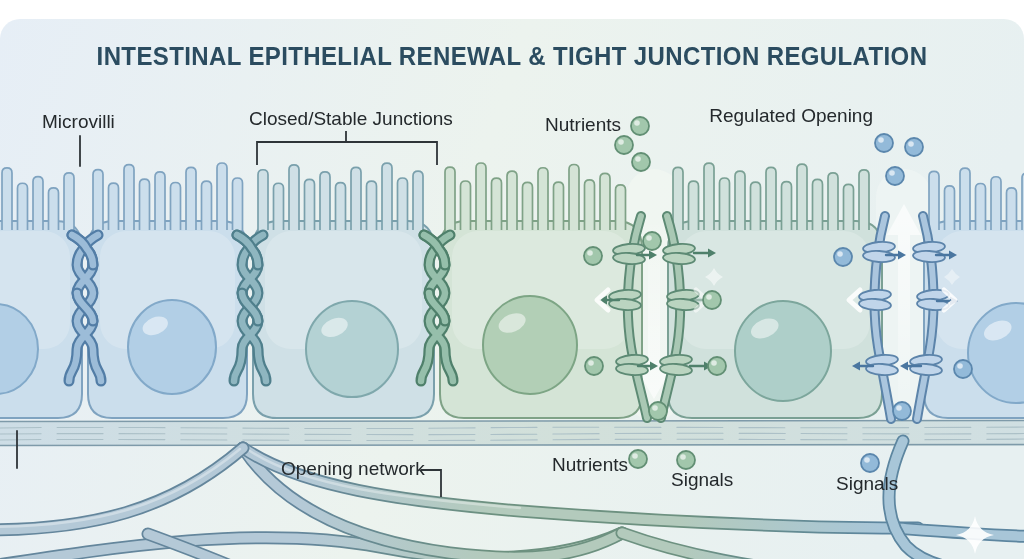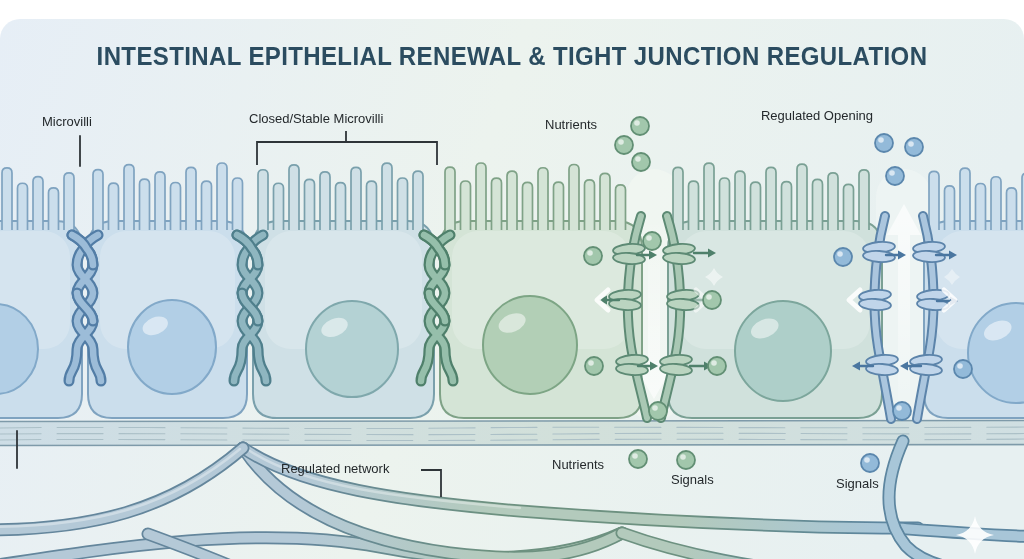--- a/index.html
+++ b/index.html
@@ -1,19 +1,19 @@
 <!DOCTYPE html>
 <html><head>
 <meta charset="utf-8">
 <style>
   html,body{margin:0;padding:0;background:#ffffff;}
   body{width:1024px;height:559px;overflow:hidden;}
   .canvas{position:absolute;left:0;top:11px;width:1024px;height:559px;border-radius:20px;overflow:hidden;margin-top:8px;}
   svg{position:absolute;left:0;top:0;}
-  .lbl{position:absolute;font-family:"Liberation Sans",sans-serif;font-size:13px;color:#24292c;white-space:nowrap;line-height:21px;}
+  .lbl{position:absolute;font-family:"Liberation Sans",sans-serif;font-size:19px;color:#24292c;white-space:nowrap;line-height:21px;}
   .title{top:27px;left:0;right:0;text-align:center;font-weight:bold;font-size:25px;letter-spacing:.4px;color:#2b4c60;transform:scaleX(.96);transform-origin:center;}
   .microvilli{left:42px;top:92px;}
   .closed{left:249px;top:89px;}
   .nutrients-top{left:545px;top:95px;}
   .regulated{left:683px;top:86px;width:190px;text-align:right;white-space:normal;}
   .basement{left:27px;top:433px;}
   .vascular{left:281px;top:439px;}
   .nutrients-bottom{left:552px;top:435px;}
   .signals1{left:671px;top:450px;}
   .signals2{left:836px;top:454px;}
@@ -434,22 +434,22 @@
       <path d="M 952 250 Q 955 255 960 258 Q 955 261 952 266 Q 949 261 944 258 Q 949 255 952 250 Z" fill="#ffffff" opacity="0.4"></path>
       <g stroke="#2e3438" stroke-width="1.8" fill="none">
         <path d="M 80 117 L 80 147" fill="none" stroke="#2e3438" stroke-width="1.8" stroke-linecap="round"></path>
         <path d="M 346 112 L 346 123 M 257 146 L 257 123 L 437 123 L 437 146" fill="none" stroke="#2e3438" stroke-width="1.8" stroke-linecap="butt"></path>
         <path d="M 17 412 L 17 449" fill="none" stroke="#2e3438" stroke-width="1.8" stroke-linecap="round"></path>
         <path d="M 421 451 L 441 451 L 441 478" fill="none" stroke="#2e3438" stroke-width="1.8" stroke-linecap="butt"></path>
       </g>
     </svg>
   <div class="lbl title">INTESTINAL EPITHELIAL RENEWAL &amp; TIGHT JUNCTION REGULATION</div>
   <div class="lbl microvilli">Microvilli</div>
-  <div class="lbl closed">Closed/Stable Microvilli</div>
+  <div class="lbl closed">Closed/Stable Junctions</div>
   <div class="lbl nutrients-top">Nutrients</div>
   <div class="lbl regulated">
     <div>Regulated Opening</div>
   </div>
-  <div class="lbl vascular">Regulated network</div>
+  <div class="lbl vascular">Opening network</div>
   <div class="lbl nutrients-bottom">Nutrients</div>
   <div class="lbl signals1">Signals</div>
   <div class="lbl signals2">Signals</div>
 </div>
 
 </body></html>

